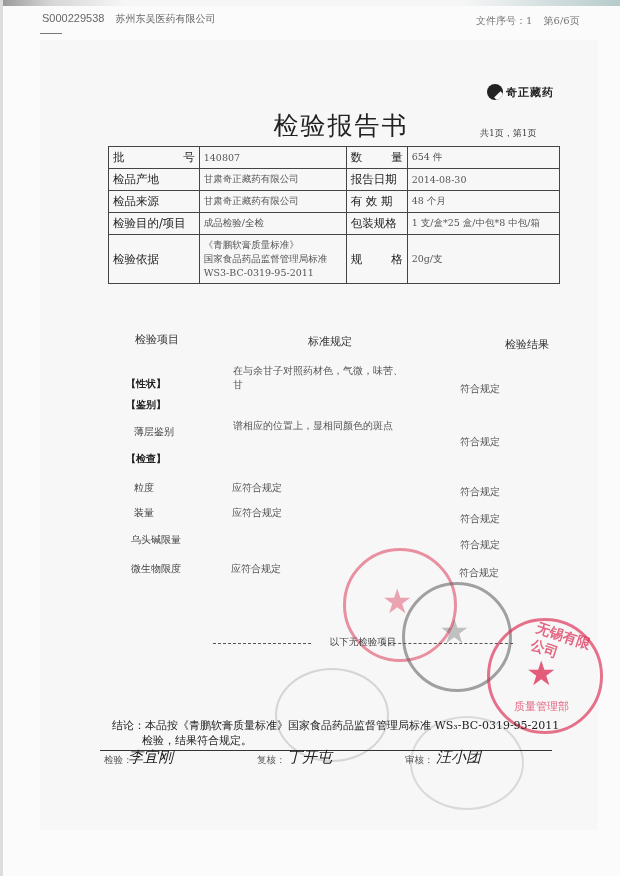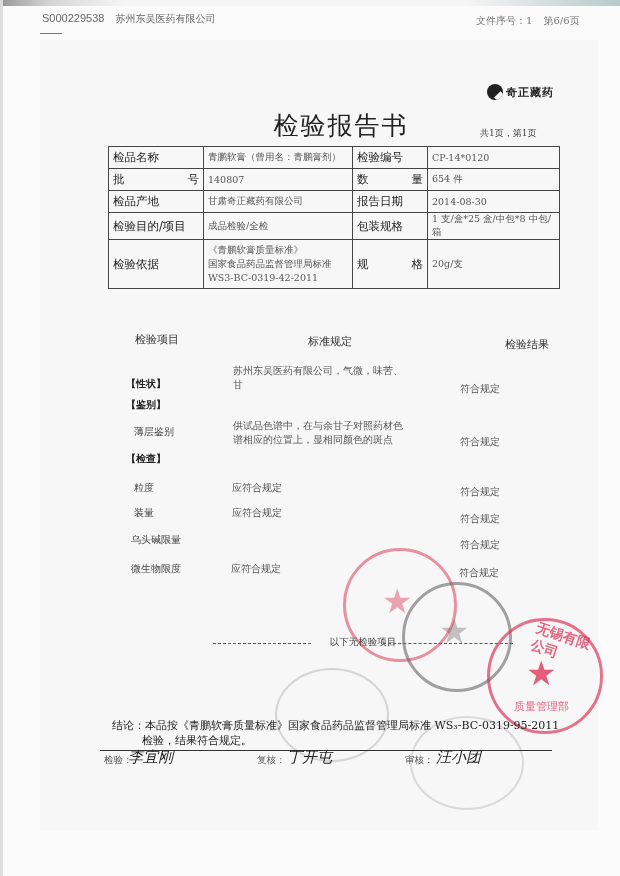--- a/index.html
+++ b/index.html
@@ -114,26 +114,20 @@
 <div class="logo">
   <div class="logo-mark"></div>
   <span class="logo-text">奇正藏药</span>
 </div>
 <div class="page-count">共1页，第1页</div>
 
 <div class="title"><span>检验报告书</span></div>
 
 <table class="info">
   <tbody>
-      <tr>
-    <td class="lbl w1">检品名称</td>
-    <td class="val w2">青鹏软膏（曾用名：青鹏膏剂）</td>
-    <td class="lbl w3">检验编号</td>
-    <td class="val">CP-14*0120</td>
-  </tr>
   <tr>
     <td class="lbl">
           <span class="spread">
             <span>批</span>
             <span>号</span>
           </span>
         </td>
     <td class="val">140807</td>
     <td class="lbl">
           <span class="spread">
@@ -143,58 +137,63 @@
         </td>
     <td class="val">654 件</td>
   </tr>
   <tr>
     <td class="lbl">检品产地</td>
     <td class="val">甘肃奇正藏药有限公司</td>
     <td class="lbl">报告日期</td>
     <td class="val">2014-08-30</td>
   </tr>
   <tr>
+    <td class="lbl">检品来源</td>
+    <td class="val">甘肃奇正藏药有限公司</td>
+    <td class="lbl">有 效 期</td>
+    <td class="val">48 个月</td>
+  </tr>
+  <tr>
     <td class="lbl">检验目的/项目</td>
     <td class="val">成品检验/全检</td>
     <td class="lbl">包装规格</td>
     <td class="val">1 支/盒*25 盒/中包*8 中包/箱</td>
   </tr>
   <tr class="tall">
     <td class="lbl">检验依据</td>
     <td class="val">
       <span class="basis-line">《青鹏软膏质量标准》</span>
       <span class="basis-line">国家食品药品监督管理局标准</span>
-      <span class="basis-line">WS3-BC-0319-42-2011</span>
+      <span class="basis-line">WS3-BC-0319-95-2011</span>
     </td>
     <td class="lbl">
           <span class="spread">
             <span>规</span>
             <span>格</span>
           </span>
         </td>
     <td class="val">20g/支</td>
   </tr>
 </tbody>
   </table>
 
 <div class="results-head rh1">检验项目</div>
 <div class="results-head rh2">标准规定</div>
 <div class="results-head rh3">检验结果</div>
 
 <div class="section" style="left:126px;top:377px;">【性状】</div>
 <div class="std" style="left:233px;top:364px;">
-  <div>苏州东吴医药有限公司，气微，味苦、</div>
+  <div>在与余甘子对照药材色，气微，味苦、</div>
   <div>甘</div>
 </div>
 <div class="res" style="left:460px;top:382px;">符合规定</div>
 
 <div class="section" style="left:126px;top:398px;">【鉴别】</div>
 <div class="item" style="left:134px;top:425px;">薄层鉴别</div>
 <div class="std" style="left:233px;top:419px;">
-  <div>供试品色谱中，在与余甘子对照药材色</div>
   <div>谱相应的位置上，显相同颜色的斑点</div>
 </div>
 <div class="res" style="left:460px;top:435px;">符合规定</div>
 
 <div class="section" style="left:126px;top:452px;">【检查】</div>
 
 <div class="item" style="left:134px;top:481px;">粒度</div>
 <div class="std" style="left:232px;top:481px;">应符合规定</div>
 <div class="res" style="left:460px;top:485px;">符合规定</div>
 

